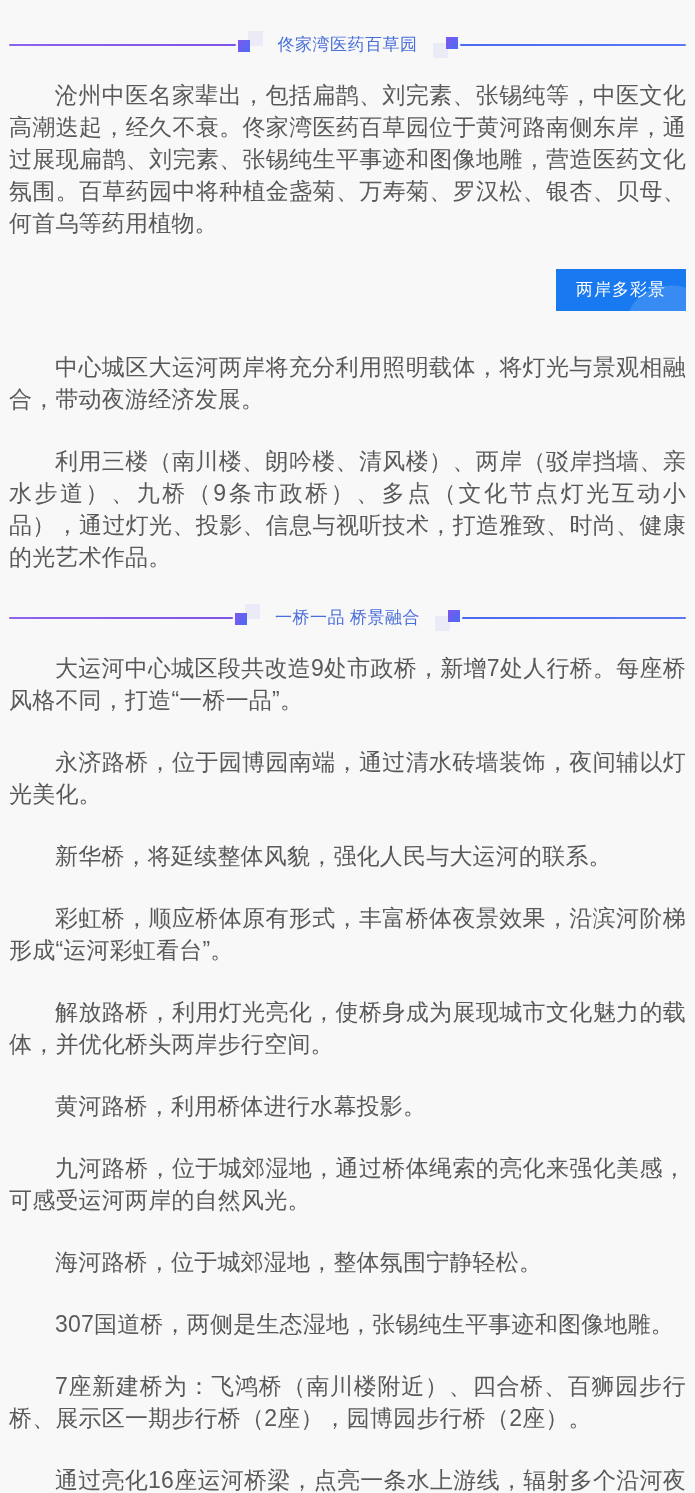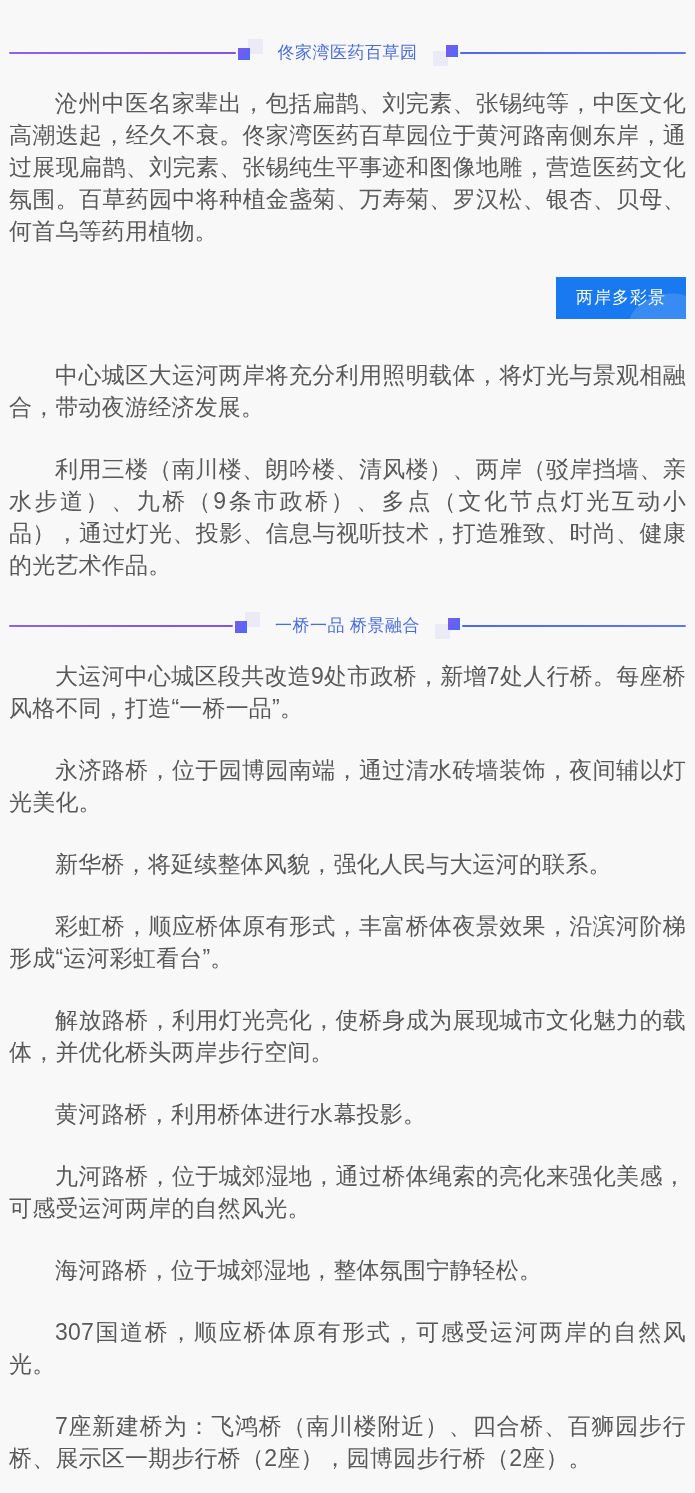--- a/index.html
+++ b/index.html
@@ -21,21 +21,21 @@
     font-family:"Liberation Sans","DejaVu Sans",sans-serif;
     -webkit-font-smoothing:antialiased;
   }
   .page{padding:30px 9px 10px;}
 
   
   .section-header{
     display:flex;align-items:center;
     margin:26px 0 20px;height:29px;
   }
-  .section-header.first{margin-top:8px;}
+  .section-header.first{margin-top:0;}
   .hline{flex:1;height:2px;border-radius:1px;}
   .hline.left{background:linear-gradient(90deg,#8a63ee,var(--line-left));}
   .hline.right{background:linear-gradient(90deg,var(--line-right),#5a78f5);}
   .deco{position:relative;width:27px;height:29px;flex:0 0 auto;}
   .deco .sq{position:absolute;display:block;}
   .deco .light{width:15px;height:15px;background:var(--square-light);}
   .deco .solid{width:12px;height:12px;background:linear-gradient(120deg,var(--square-grad-a),var(--square-grad-b));}
   .deco-left .light{top:1px;right:0;}
   .deco-left .solid{top:10px;left:2px;}
   .deco-right .light{bottom:1px;left:0;}
@@ -111,17 +111,17 @@
   </div>
 
   <p class="para">大运河中心城区段共改造9处市政桥，新增7处人行桥。每座桥风格不同，打造“一桥一品”。</p>
   <p class="para">永济路桥，位于园博园南端，通过清水砖墙装饰，夜间辅以灯光美化。</p>
   <p class="para">新华桥，将延续整体风貌，强化人民与大运河的联系。</p>
   <p class="para">彩虹桥，顺应桥体原有形式，丰富桥体夜景效果，沿滨河阶梯形成“运河彩虹看台”。</p>
   <p class="para">解放路桥，利用灯光亮化，使桥身成为展现城市文化魅力的载体，并优化桥头两岸步行空间。</p>
   <p class="para">黄河路桥，利用桥体进行水幕投影。</p>
   <p class="para">九河路桥，位于城郊湿地，通过桥体绳索的亮化来强化美感，可感受运河两岸的自然风光。</p>
   <p class="para">海河路桥，位于城郊湿地，整体氛围宁静轻松。</p>
-  <p class="para">307国道桥，顺应桥体原有形式，可感受运河两岸的自然风光。</p>
+  <p class="para">307国道桥，两侧是生态湿地，张锡纯生平事迹和图像地雕。</p>
   <p class="para">7座新建桥为：飞鸿桥（南川楼附近）、四合桥、百狮园步行桥、展示区一期步行桥（2座），园博园步行桥（2座）。</p>
   <p class="para">通过亮化16座运河桥梁，点亮一条水上游线，辐射多个沿河夜市。同时，还将配合南川楼灯秀、舞狮园灯秀、沧曲书院灯秀，点亮狮城的夜景。</p>
 
 </div>
 
 </body></html>

